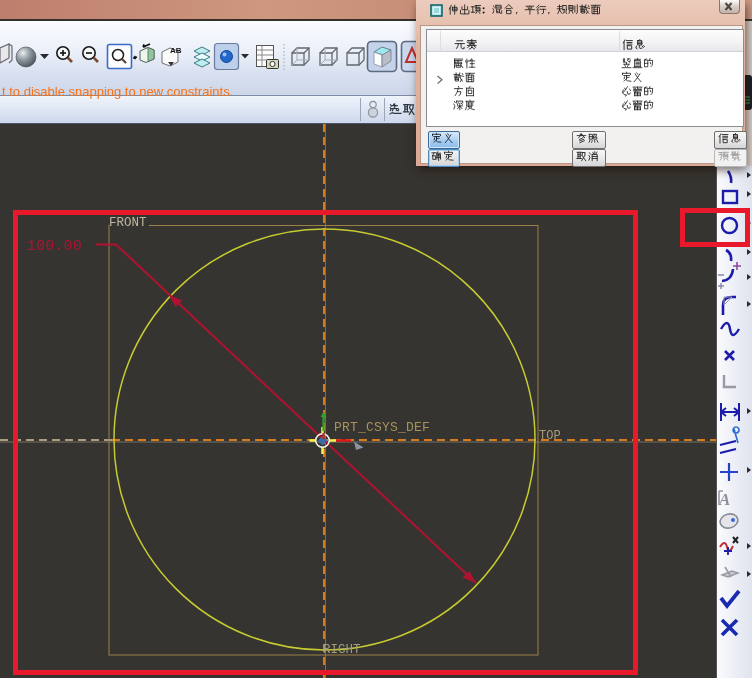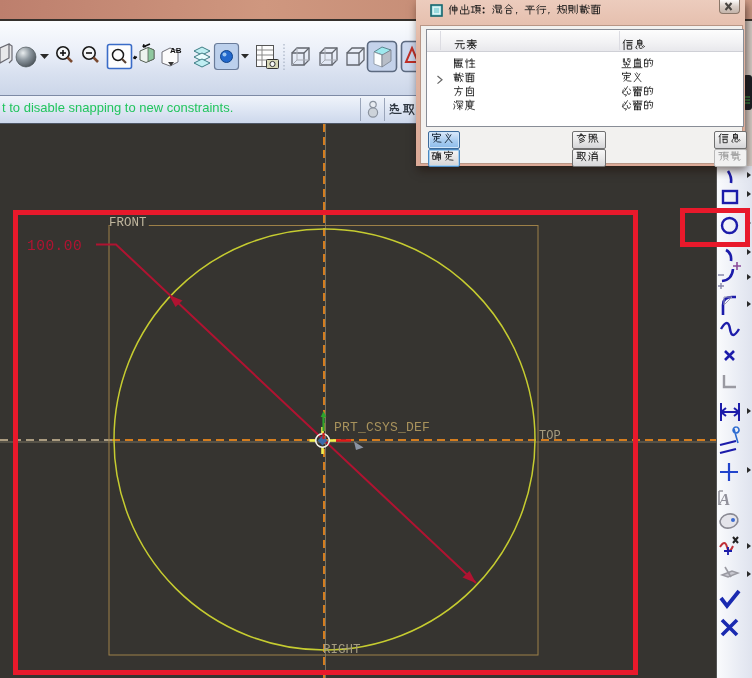--- a/index.html
+++ b/index.html
@@ -71,21 +71,21 @@
       <path d="M 359 53 l 5 -5"></path>
     </g>
     <rect x="367.5" y="41.5" width="29" height="30" rx="4" fill="#c4d2ea" stroke="#5c6a80" stroke-width="1.6"></rect>
     <path d="M 374 52 l 8 -5 l 9 3 l -8 5 z" fill="#9ee8ee" stroke="#447078" stroke-width="0.8"></path>
     <path d="M 374 52 l 8 3 l 0 12 l -8 -3 z" fill="#fbfdfe" stroke="#88929e" stroke-width="0.8"></path>
     <path d="M 382 55 l 9 -5 l 0 11 l -9 6 z" fill="#b8bec8" stroke="#777f8c" stroke-width="0.8"></path>
     <rect x="401.5" y="41.5" width="22" height="30" rx="4" fill="#ccd8ee" stroke="#5c6a80" stroke-width="1.6"></rect>
     <path d="M 412 48 l 6 14 l -12 0 z" fill="none" stroke="#c03028" stroke-width="2"></path>
   </svg>
 <div class="abs" style="left:0;top:96px;width:752px;height:27px;background:linear-gradient(#f0f4fb,#dde5f3 55%,#cdd8ec);border-bottom:1px solid #4e5665;"></div>
-<div class="abs" style="left:2px;top:100px;font-size:13px;color:#22c55e;">t to disable snapping to new constraints.</div>
+<div class="abs" style="left:2px;top:84px;font-size:13px;color:#f97316;">t to disable snapping to new constraints.</div>
 <div class="abs" style="left:360px;top:98px;width:1px;height:23px;background:#9aa5ba;"></div>
 <div class="abs" style="left:384px;top:98px;width:1px;height:23px;background:#9aa5ba;"></div>
 <svg class="abs" style="left:364px;top:98px" width="20" height="25">
     <circle cx="9" cy="6.5" r="3.2" fill="#e8ecf2" stroke="#8a929e" stroke-width="1.2"></circle>
     <circle cx="9" cy="14.5" r="4.6" fill="#cdd3da" stroke="#8a929e" stroke-width="1.2"></circle>
   </svg>
 <svg style="position:absolute;left:389px;top:103px;overflow:visible" width="27" height="13">
     <path d="M 5.2 0.8 L 4.2 2.3 M 3.4 2.6 L 8.3 2.6 M 5.7 1.0 L 5.7 5.5 M 2.6 5.5 L 9.1 5.5 M 4.4 5.5 L 3.4 7.8 M 7.3 5.5 L 7.3 7.0 L 9.1 7.8 L 9.6 6.5 M 1.6 1.8 L 2.3 3.1 M 1.3 4.7 L 2.1 6.0 L 1.3 7.5 M 1.0 10.9 L 3.1 9.6 L 5.2 10.4 L 12.0 10.4" fill="none" stroke="#2e3640" stroke-width="1.17" stroke-linecap="square" stroke-linejoin="miter"></path>
     <path d="M 14.8 1.6 L 19.7 1.6 M 15.8 1.6 L 15.8 8.8 M 18.4 1.6 L 18.4 8.8 M 15.8 3.9 L 18.4 3.9 M 15.8 6.2 L 18.4 6.2 M 14.5 8.8 L 19.7 8.8 M 20.5 1.8 L 24.4 1.8 L 23.9 4.4 M 21.3 2.1 L 20.5 4.9 M 20.5 4.9 L 24.9 11.4 M 24.2 4.9 L 20.3 11.4" fill="none" stroke="#2e3640" stroke-width="1.17" stroke-linecap="square" stroke-linejoin="miter"></path>
   </svg>

